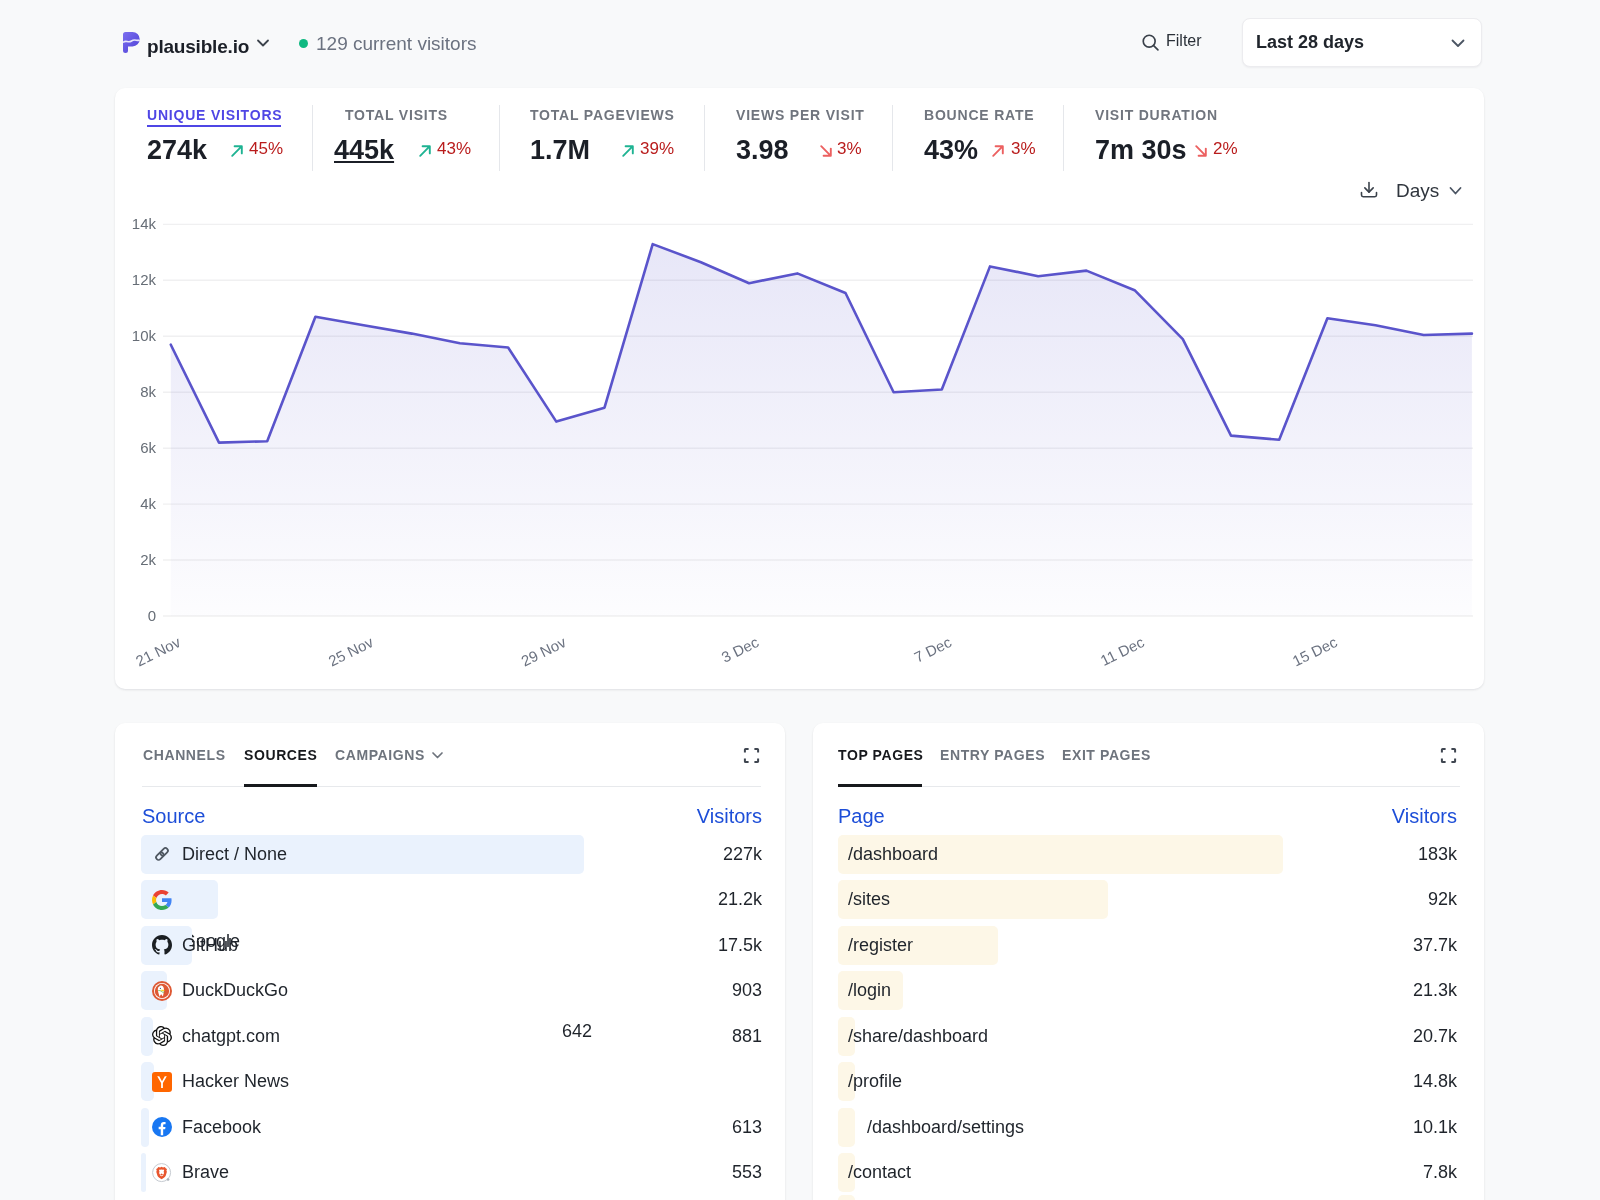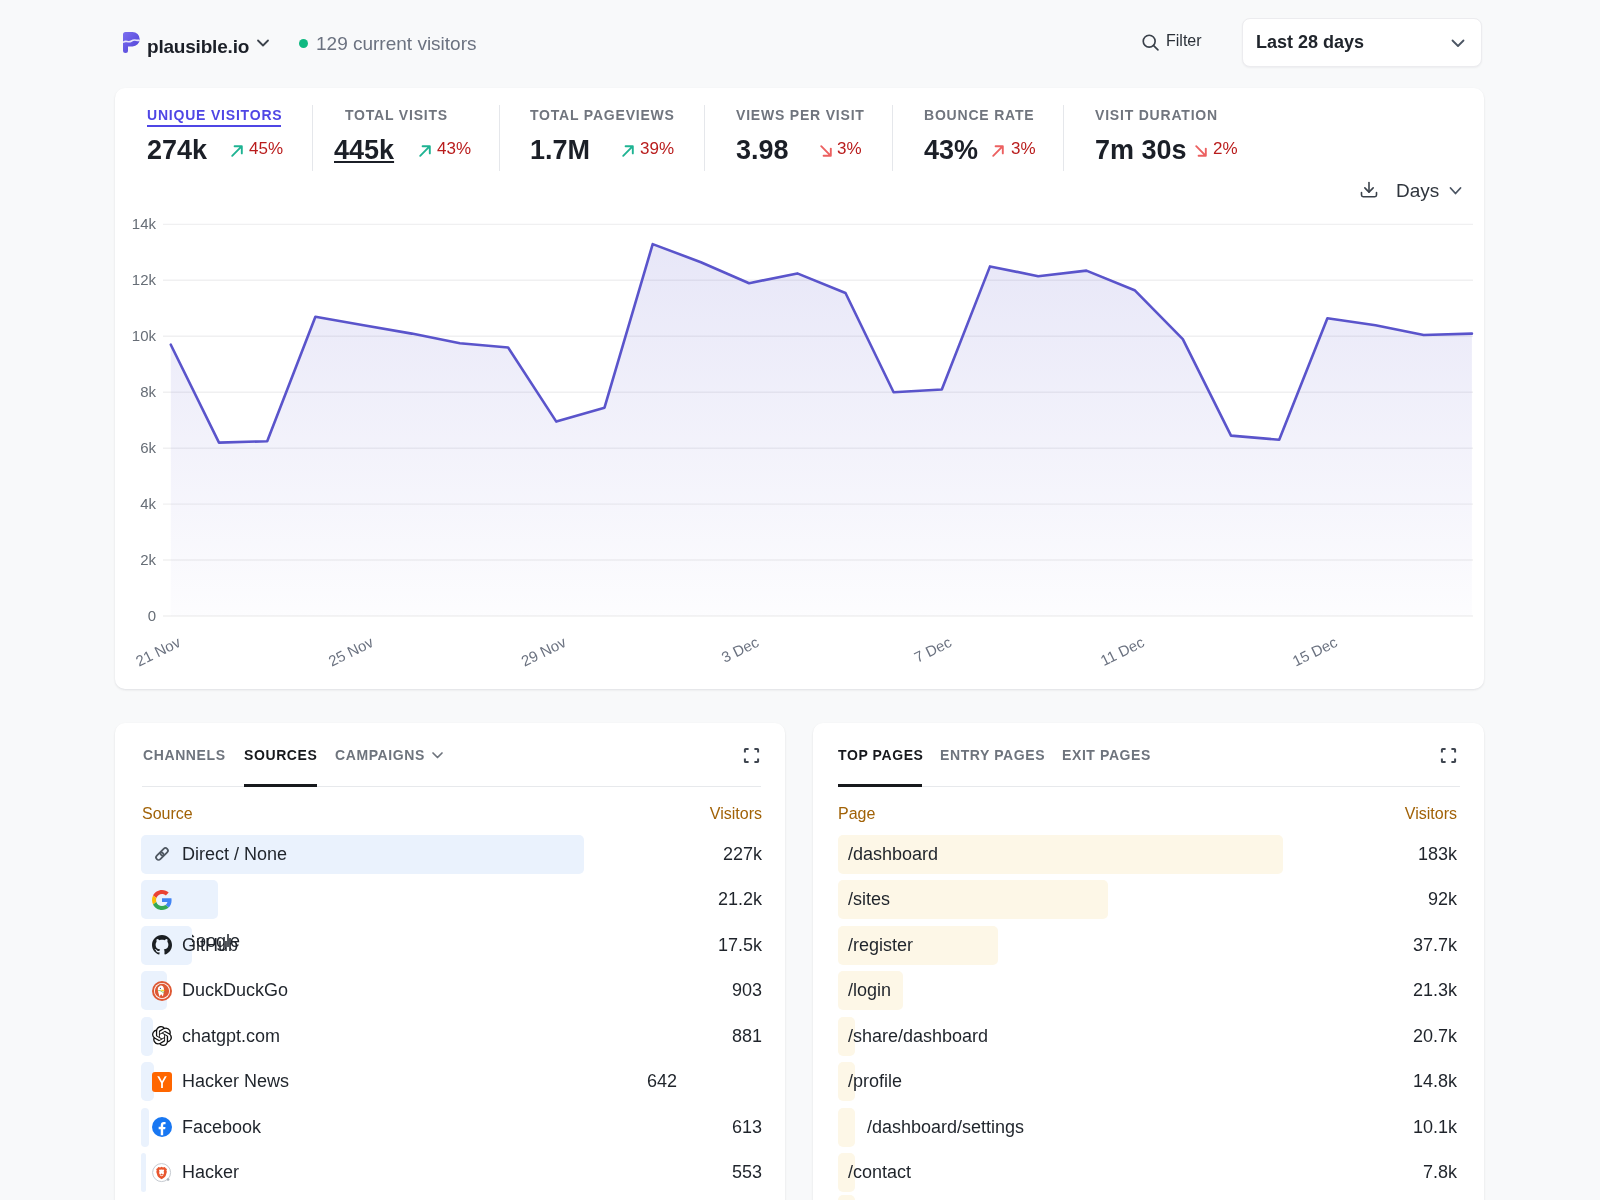--- a/index.html
+++ b/index.html
@@ -9,21 +9,21 @@
   .card { position:absolute; background:#fff; border-radius:10px;
           box-shadow:0 1px 2px rgba(16,24,40,.05), 0 1px 3px rgba(16,24,40,.06); }
   .gray { color:#6b7280; }
   .dark { color:#1b1f27; }
   .statlabel { font-size:14px; font-weight:700; letter-spacing:.8px; color:#70757e; white-space:nowrap; }
   .statval { font-size:27px; font-weight:700; color:#1b1f27; white-space:nowrap; }
   .statpct { font-size:17px; color:#b91c1c; }
   .vdiv { position:absolute; width:1px; background:#e5e7eb; top:105px; height:66px; }
   .tab { font-size:14px; font-weight:700; letter-spacing:.6px; color:#6e747d; }
   .tab.active { color:#16181c; }
-  .colhead { font-size:16px; color:#a16207; }
+  .colhead { font-size:20px; color:#1d4ed8; }
   .rowlabel { font-size:18px; color:#1f242b; }
   .rowval { font-size:18px; color:#1f242b; }
   .bar { position:absolute; height:39px; border-radius:5px; }
   .bluebar { background:#eaf2fd; }
   .yellowbar { background:#fdf7e7; }
 </style>
 </head>
 <body>
 
 <div class="abs" id="logo" style="left:123px; top:32px; width:17px; height:21px;">
@@ -216,37 +216,37 @@
       <path fill="#101010" d="M22.2819 9.8211a5.9847 5.9847 0 0 0-.5157-4.9108 6.0462 6.0462 0 0 0-6.5098-2.9A6.0651 6.0651 0 0 0 4.9807 4.1818a5.9847 5.9847 0 0 0-3.9977 2.9 6.0462 6.0462 0 0 0 .7427 7.0966 5.98 5.98 0 0 0 .511 4.9107 6.051 6.051 0 0 0 6.5146 2.9001A5.9847 5.9847 0 0 0 13.2599 24a6.0557 6.0557 0 0 0 5.7718-4.2058 5.9894 5.9894 0 0 0 3.9977-2.9001 6.0557 6.0557 0 0 0-.7475-7.073zm-9.022 12.6081a4.4755 4.4755 0 0 1-2.8764-1.0408l.1419-.0804 4.7783-2.7582a.7948.7948 0 0 0 .3927-.6813v-6.7369l2.02 1.1686a.071.071 0 0 1 .038.0615v5.5826a4.504 4.504 0 0 1-4.4945 4.4849zm-9.6607-4.1254a4.4708 4.4708 0 0 1-.5346-3.0137l.142.0852 4.783 2.7582a.7712.7712 0 0 0 .7806 0l5.8428-3.3685v2.3324a.0804.0804 0 0 1-.0332.0615L9.74 19.9502a4.4992 4.4992 0 0 1-6.1408-1.6464zM2.3408 7.8956a4.485 4.485 0 0 1 2.3655-1.9728V11.6a.7664.7664 0 0 0 .3879.6765l5.8144 3.3543-2.0201 1.1685a.0757.0757 0 0 1-.071 0l-4.8303-2.7865A4.504 4.504 0 0 1 2.3408 7.8956zm16.5963 3.8558L13.1038 8.364 15.1192 7.2a.0757.0757 0 0 1 .071 0l4.8303 2.7913a4.4944 4.4944 0 0 1-.6765 8.1042v-5.6772a.79.79 0 0 0-.407-.667zm2.0107-3.0231l-.142-.0852-4.7735-2.7818a.7759.7759 0 0 0-.7854 0L9.409 9.2297V6.8974a.0662.0662 0 0 1 .0284-.0615l4.8303-2.7866a4.4992 4.4992 0 0 1 6.6802 4.66zM8.3065 12.863l-2.02-1.1638a.0804.0804 0 0 1-.038-.0567V6.0742a4.4992 4.4992 0 0 1 7.3757-3.4537l-.142.0805L8.704 5.459a.7948.7948 0 0 0-.3927.6813zm1.0976-2.3654l2.602-1.4998 2.6069 1.4998v2.9994l-2.5974 1.4997-2.6067-1.4997z"></path>
     </svg></div>
 <div class="abs rowlabel" style="left:182px; top:1025.5px;">chatgpt.com</div>
 <div class="abs rowval" style="left:562px; top:1025.5px; width:200px; text-align:right;">881</div>
 <div class="bar bluebar" style="left:141px; top:1062.0px; width:13px;"></div>
 <div class="abs" style="left:152px; top:1071.5px; width:20px; height:20px;"><svg width="20" height="20" viewBox="0 0 20 20">
       <rect width="20" height="20" rx="3" fill="#ff6600"></rect>
       <path d="M5.2 4.2 L9.1 11 V16 H10.9 V11 L14.8 4.2 H12.8 L10 9.3 L7.2 4.2 Z" fill="#fff"></path>
     </svg></div>
 <div class="abs rowlabel" style="left:182px; top:1071.0px;">Hacker News</div>
-<div class="abs rowval" style="left:562px; top:1071.0px; width:200px; text-align:center;">642</div>
+<div class="abs rowval" style="left:562px; top:1021px; width:200px; text-align:left;">642</div>
 <div class="bar bluebar" style="left:141px; top:1107.5px; width:8px;"></div>
 <div class="abs" style="left:152px; top:1117.0px; width:20px; height:20px;"><svg width="20" height="20" viewBox="0 0 24 24">
       <circle cx="12" cy="12" r="12" fill="#1877f2"></circle>
       <path d="M13.4 21.9v-7.2h2.42l.36-2.8H13.4V10c0-.81.23-1.36 1.39-1.36h1.48V6.14c-.26-.03-1.14-.11-2.17-.11-2.14 0-3.61 1.31-3.61 3.71v2.07H8v2.8h2.49v7.25a12.1 12.1 0 0 0 2.91.04z" fill="#fff"></path>
     </svg></div>
 <div class="abs rowlabel" style="left:182px; top:1116.5px;">Facebook</div>
 <div class="abs rowval" style="left:562px; top:1116.5px; width:200px; text-align:right;">613</div>
 <div class="bar bluebar" style="left:141px; top:1153.0px; width:5px;"></div>
 <div class="abs" style="left:152px; top:1162.5px; width:20px; height:20px;"><svg width="20" height="20" viewBox="0 0 24 24">
       <circle cx="11.5" cy="11.5" r="10.8" fill="#fff" stroke="#c6cbd1" stroke-width="1.2"></circle>
       <path d="M11.5 4.6l1.7.9 2.1-.6 1.5 1.7 1.2.5-.7 2.1.6 1.2-.9 3c-.4 1.6-1 3.1-2.7 4.2l-2.3 1.6a.8.8 0 0 1-1 0l-2.3-1.6c-1.7-1.1-2.3-2.6-2.7-4.2l-.9-3 .6-1.2-.7-2.1 1.2-.5 1.5-1.7 2.1.6z" fill="#e8562e"></path>
       <path d="M11.5 7.7l1 .5 1.3-.35.8 1-.7 1.5.75.75-.7.6.5.9-1 1 .2.9-1.4 1.1-.75.35-.75-.35-1.4-1.1.2-.9-1-1 .5-.9-.7-.6.75-.75L8.4 8.85l.8-1 1.3.35z" fill="#fff"></path>
       <path d="M11.5 12.7l1.7 1-1.7 1.35-1.7-1.35z" fill="#e8562e"></path>
       <circle cx="19.3" cy="19.8" r="1.6" fill="#aab0b8"></circle>
     </svg></div>
-<div class="abs rowlabel" style="left:182px; top:1162.0px;">Hacker</div>
+<div class="abs rowlabel" style="left:182px; top:1162.0px;">Brave</div>
 <div class="abs rowval" style="left:562px; top:1162.0px; width:200px; text-align:right;">553</div>
 
 <div class="abs tab active" style="left:838px; top:747px;">TOP PAGES</div>
 <div class="abs tab" style="left:940px; top:747px;">ENTRY PAGES</div>
 <div class="abs tab" style="left:1062px; top:747px;">EXIT PAGES</div>
 <div class="abs" style="left:1440px; top:747px;"><svg width="17" height="17" viewBox="0 0 17 17" fill="none" stroke="#3f4650" stroke-width="2" stroke-linejoin="round">
       <path d="M5.6 1.9H2.6a.7.7 0 0 0-.7.7v3"></path>
       <path d="M15.1 5.6v-3a.7.7 0 0 0-.7-.7h-3"></path>
       <path d="M1.9 11.4v3c0 .39.31.7.7.7h3"></path>
       <path d="M11.4 15.1h3a.7.7 0 0 0 .7-.7v-3"></path>

